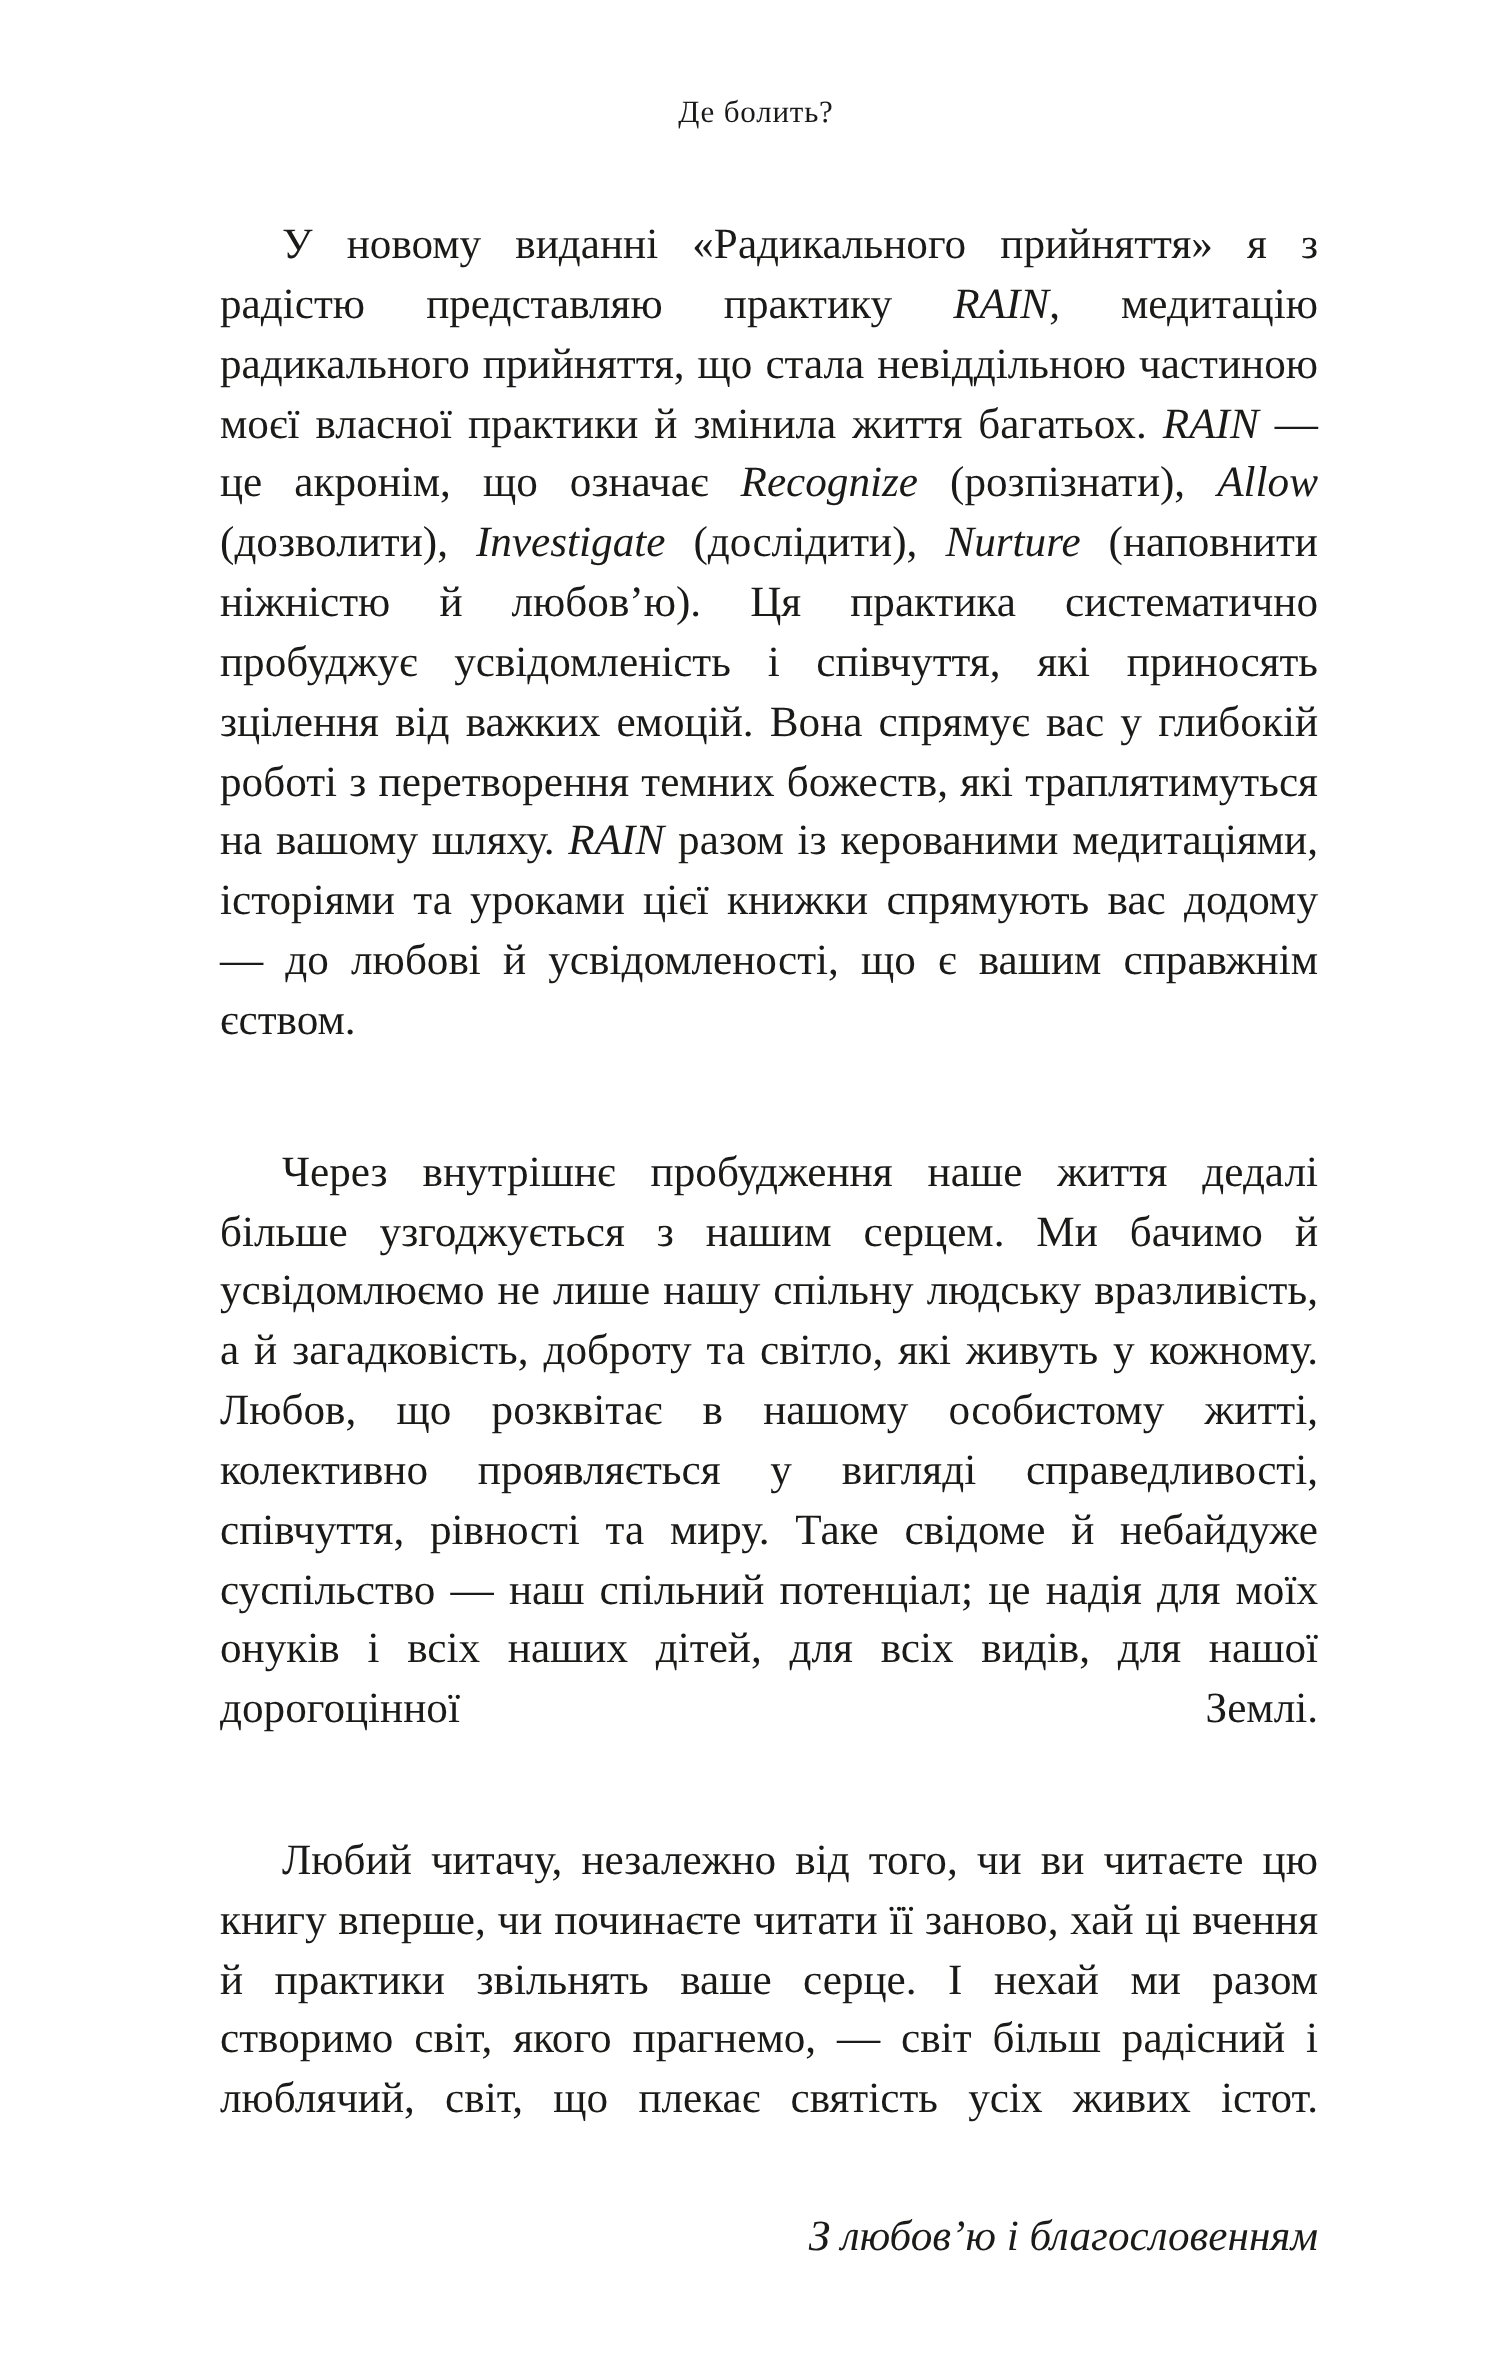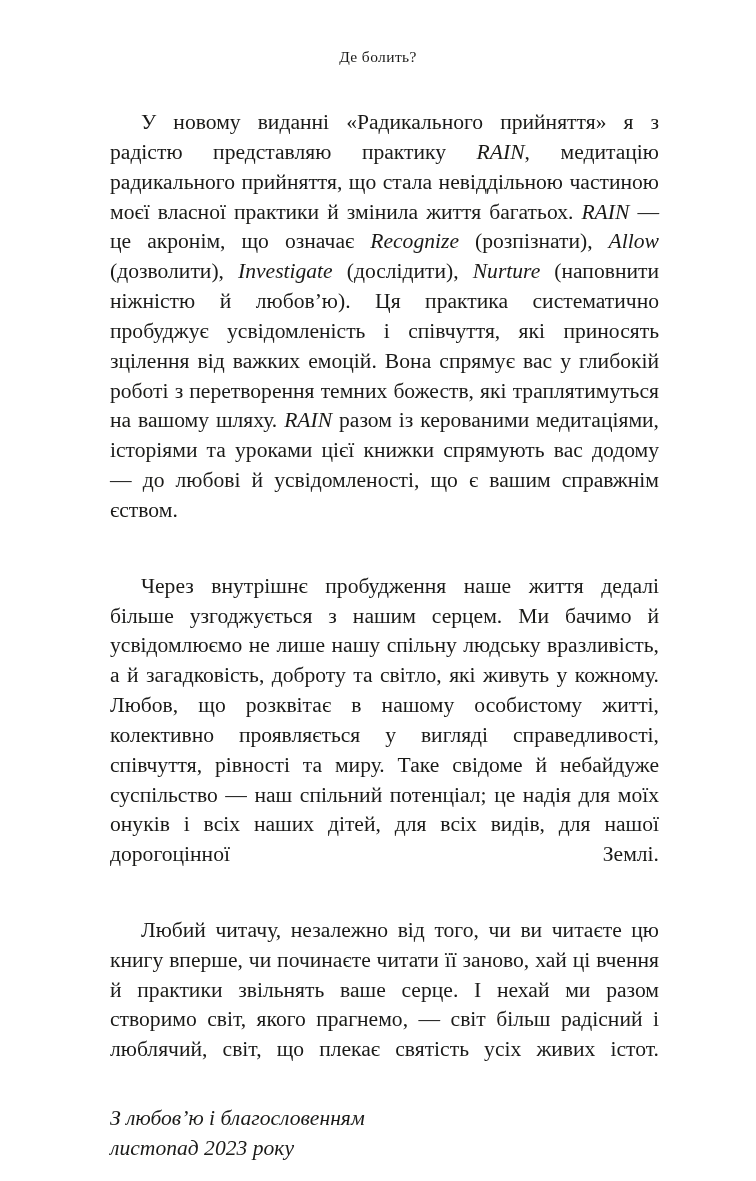--- a/index.html
+++ b/index.html
@@ -64,21 +64,21 @@
   
   .para::after {
     content: "";
     display: inline-block;
     width: 100%;
   }
 
   
   .signature {
     margin-top: 9px;
-    text-align: left;
+    text-align: right;
     font-style: italic;
     font-size: 21.6px;
     line-height: 29.85px;
     color: #1a1a18;
     font-family: Liberation Serif, serif;
   }
 
   .signature div {
     display: block;
   }
@@ -99,18 +99,17 @@
     <p class="para">
       <span>Через внутрішнє пробудження наше життя дедалі більше узгоджується з нашим серцем. Ми бачимо й усвідомлюємо не лише нашу спільну людську вразливість, а й загадковість, доброту та світло, які живуть у кожному. Любов, що розквітає в нашому особистому житті, колективно проявляється у вигляді справедливості, співчуття, рівності та миру. Таке свідоме й небайдуже суспільство — наш спільний потенціал; це надія для моїх онуків і всіх наших дітей, для всіх видів, для нашої дорогоцінної Землі.</span>
     </p>
 
     <p class="para">
       <span>Любий читачу, незалежно від того, чи ви читаєте цю книгу вперше, чи починаєте читати її заново, хай ці вчення й практики звільнять ваше серце. І нехай ми разом створимо світ, якого прагнемо, — світ більш радісний і люблячий, світ, що плекає святість усіх живих істот.</span>
     </p>
 
     <div class="signature">
       <div>З любов’ю і благословенням</div>
-      <div>листопад 2023 року</div>
     </div>
 
   </div>
 
 </div>
 
 </body></html>

